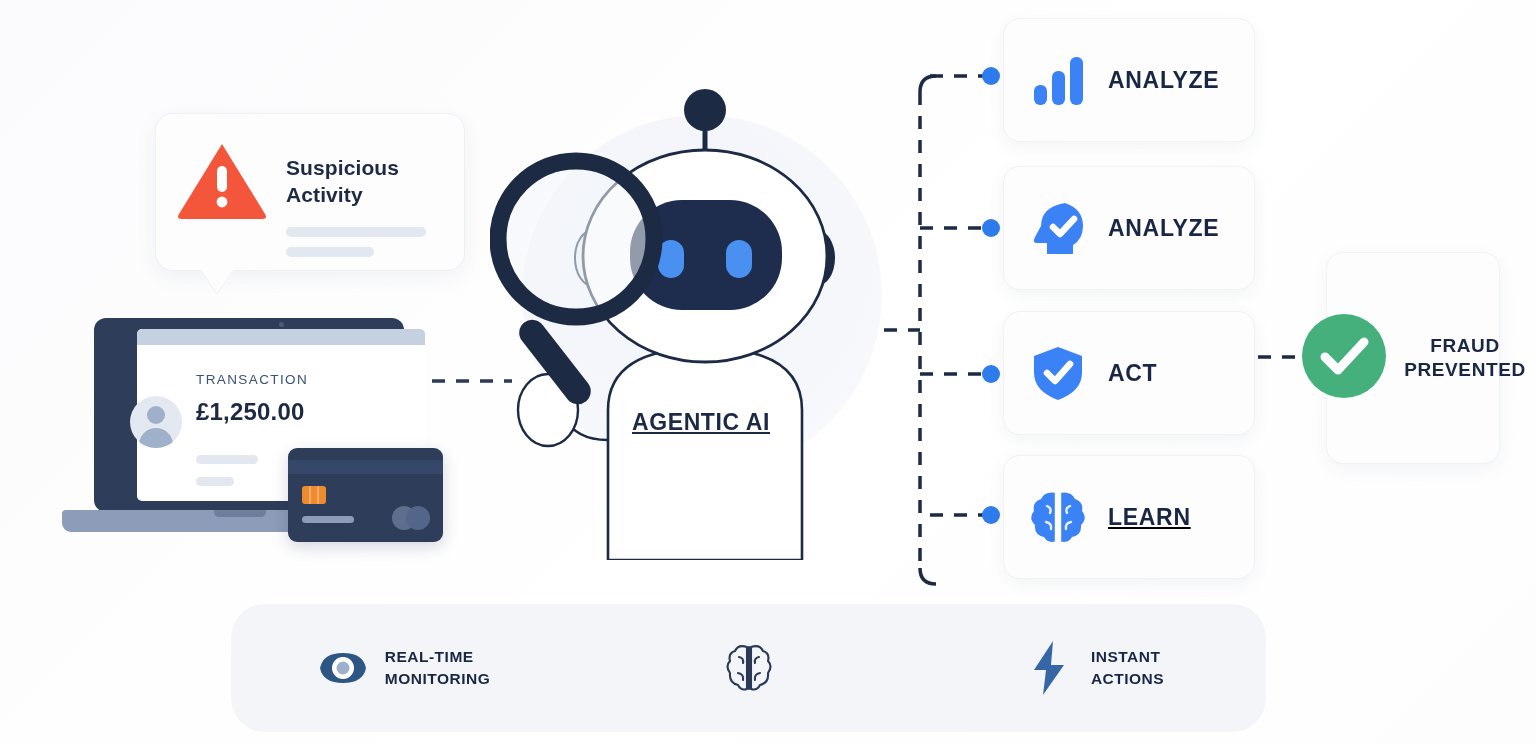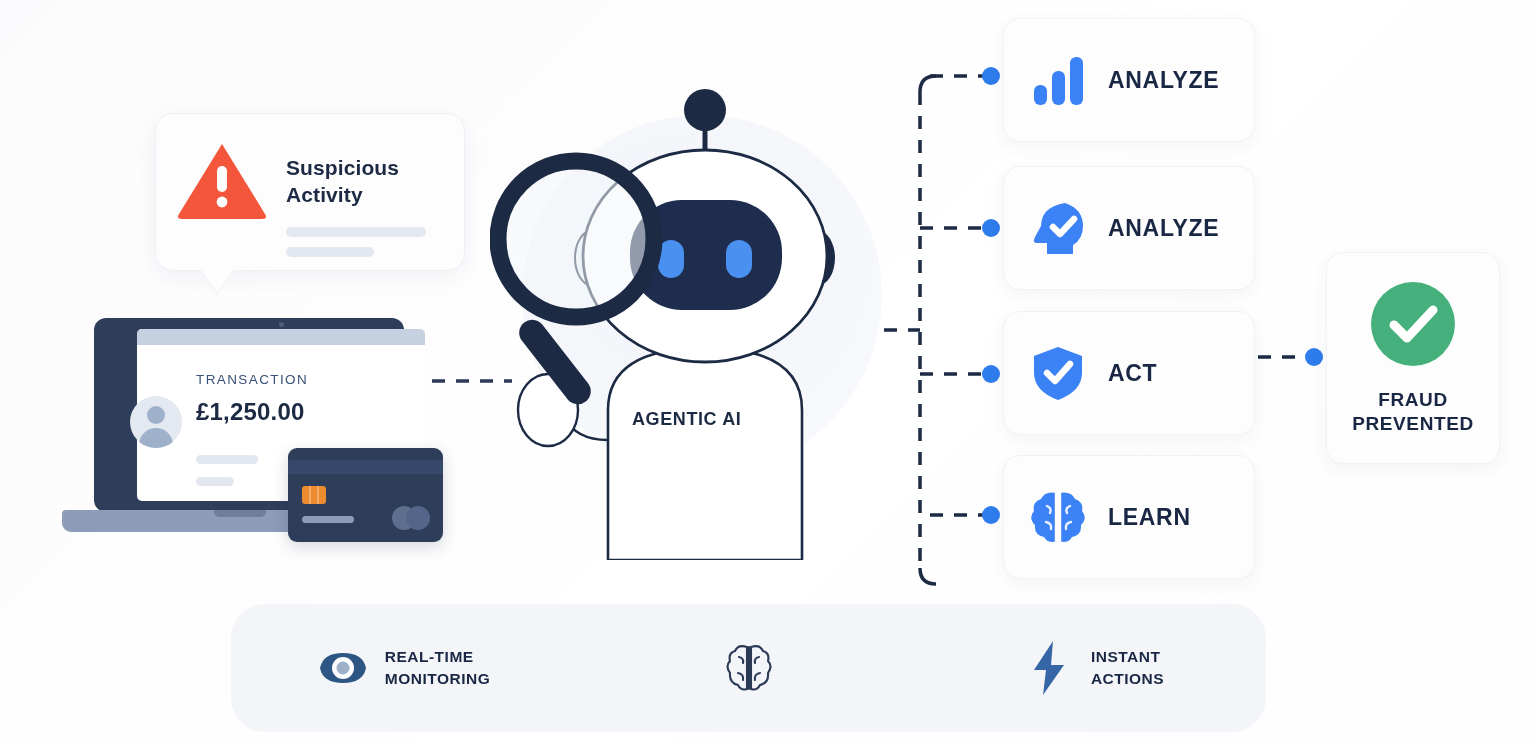--- a/index.html
+++ b/index.html
@@ -103,21 +103,21 @@
 
   
   #robot-halo {
     left: 522px; top: 115px; width: 360px; height: 360px;
     background: radial-gradient(circle at 42% 38%, #f2f4fa 0%, #f6f7fb 58%, #fafbfd 100%);
     border-radius: 50%;
   }
   #robot-wrap { left: 490px; top: 80px; width: 410px; height: 480px; }
   #robot-label {
     left: 632px; top: 409px;
-    font-size: 18px; font-weight: 700; color: #1d2a44; letter-spacing: .6px;
+    font-size: 23px; font-weight: 700; color: #1d2a44; letter-spacing: .6px; text-decoration: underline;
   }
 
   
   #wires { left: 0; top: 0; width: 1536px; height: 744px; pointer-events: none; }
 
   
   .step-card {
     width: 252px; height: 124px;
     background: #fdfdfe;
     border: 1px solid #f0f2f6;
@@ -127,30 +127,30 @@
     padding-left: 24px; gap: 20px;
   }
   .step-label {
     font-size: 23px; font-weight: 700; color: #1a2744; letter-spacing: .7px;
   }
   .step-icon { width: 60px; display: flex; justify-content: center; align-items: center; }
 
   #card-analyze { left: 1003px; top: 18px; }
   #card-decide  { left: 1003px; top: 166px; }
   #card-act     { left: 1003px; top: 311px; }
-  #card-learn   { left: 1003px; top: 455px; }
+  #card-learn   { left: 1003px; top: 455px; text-decoration: underline; }
 
   
   #card-result {
     left: 1326px; top: 252px; width: 174px; height: 212px;
     background: #fdfdfe;
     border: 1px solid #f0f2f6;
     border-radius: 17px;
     box-shadow: 0 5px 18px rgba(40,50,80,.055);
-    display: flex; flex-direction: column;
+    display: flex; flex-direction: row;
     align-items: center; justify-content: center; gap: 16px;
   }
   #result-label {
     font-size: 19px; font-weight: 700; color: #1a2744;
     letter-spacing: .6px; text-align: center; line-height: 1.28;
   }
 
   
   #feature-bar {
     left: 231px; top: 604px; width: 1035px; height: 128px;

